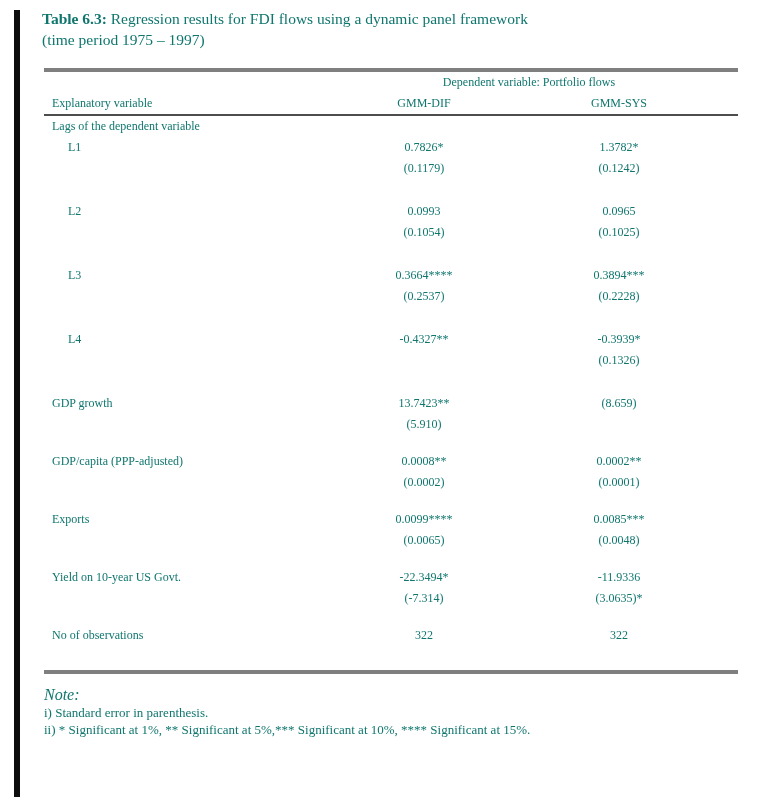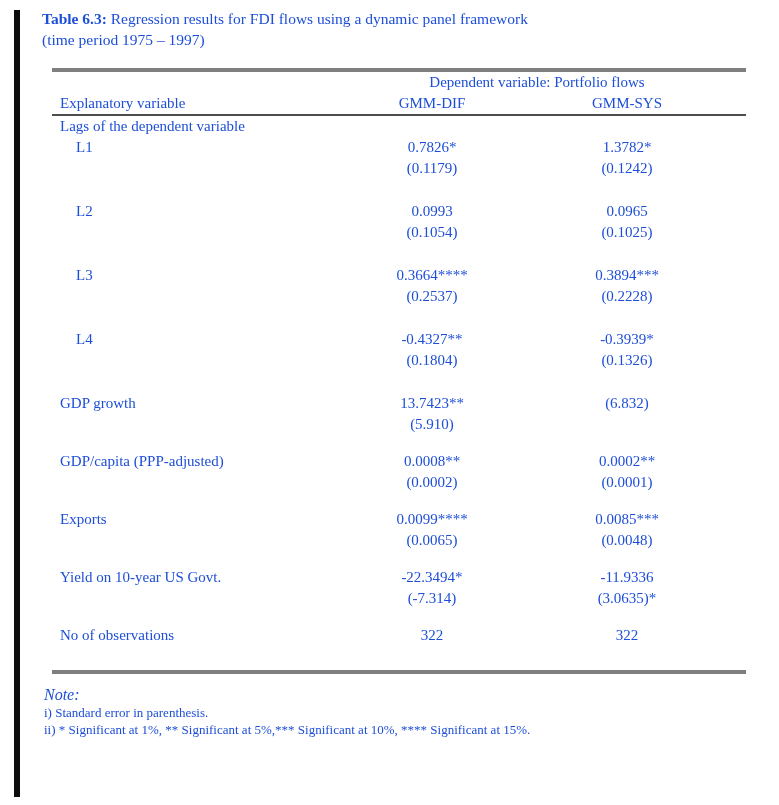--- a/index.html
+++ b/index.html
@@ -1,32 +1,32 @@
 <!DOCTYPE html>
 <html><head>
 <meta charset="utf-8">
 <style>
   html,body{margin:0;padding:0;background:#e8e8e8;}
   .page{
     position:relative;
     width:779px;height:805px;
     background:#ffffff;
     font-family:"Liberation Serif","DejaVu Serif",serif;
-    color:#1d4ed8;
+    color:#0f766e;
     overflow:hidden;
     box-sizing:border-box;
   }
   .edge-bar{
     position:absolute;left:14px;top:10px;width:6px;height:787px;
     background:#0d0d0d;
   }
   .content{position:absolute;left:42px;top:8px;width:702px;}
   .caption{font-size:15.5px;line-height:21px;margin:0 0 18px 0;}
   .bold{font-weight:bold;}
-  .tbl{margin-left:10px;width:694px;font-size:15px;}
+  .tbl{margin-left:2px;width:694px;font-size:12px;}
   .rule-thick{height:4px;background:#7f7f7f;border:0;margin:0;}
   .rule-thin{height:2px;background:#4d4d4d;border:0;margin:0;}
   .trow{display:grid;grid-template-columns:290px 180px 210px;line-height:21px;}
   .cell{min-height:1px;}
   .center{text-align:center;}
   .span2{grid-column:2/4;}
   .span3{grid-column:1/4;}
   .label{padding-left:8px;}
   .indent{padding-left:24px;}
   .italic{}
@@ -105,36 +105,35 @@
         <div class="cell center">
           <div>0.3894***</div>
           <div>(0.2228)</div>
         </div>
       </div>
 
       <div class="trow block-lag">
         <div class="cell label indent">L4</div>
         <div class="cell center">
           <div>-0.4327**</div>
-          <div>(0.1804)</div>
         </div>
         <div class="cell center">
           <div>-0.3939*</div>
           <div>(0.1326)</div>
         </div>
       </div>
 
       <div class="trow block-mid">
         <div class="cell label">GDP growth</div>
         <div class="cell center">
           <div>13.7423**</div>
           <div>(5.910)</div>
         </div>
         <div class="cell center">
-          <div>(6.832)</div>
+          <div>(8.659)</div>
         </div>
       </div>
 
       <div class="trow block-mid">
         <div class="cell label">GDP/capita (PPP-adjusted)</div>
         <div class="cell center">
           <div>0.0008**</div>
           <div>(0.0002)</div>
         </div>
         <div class="cell center">

